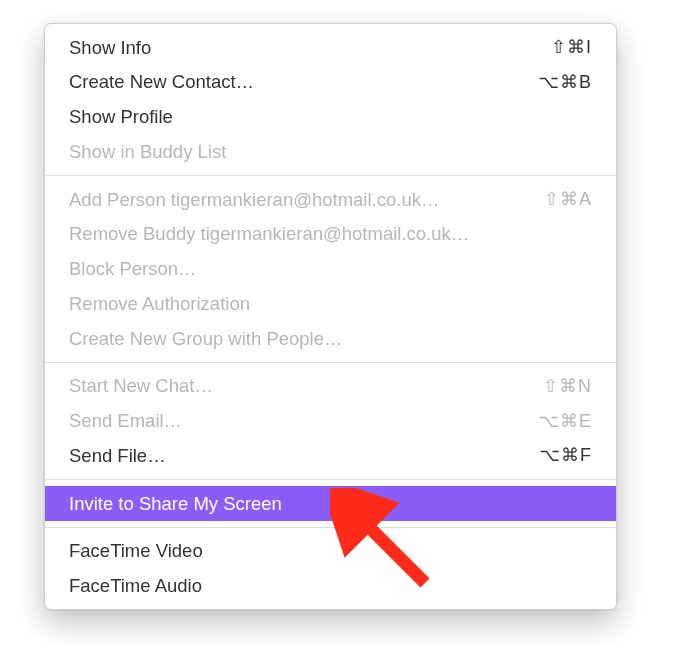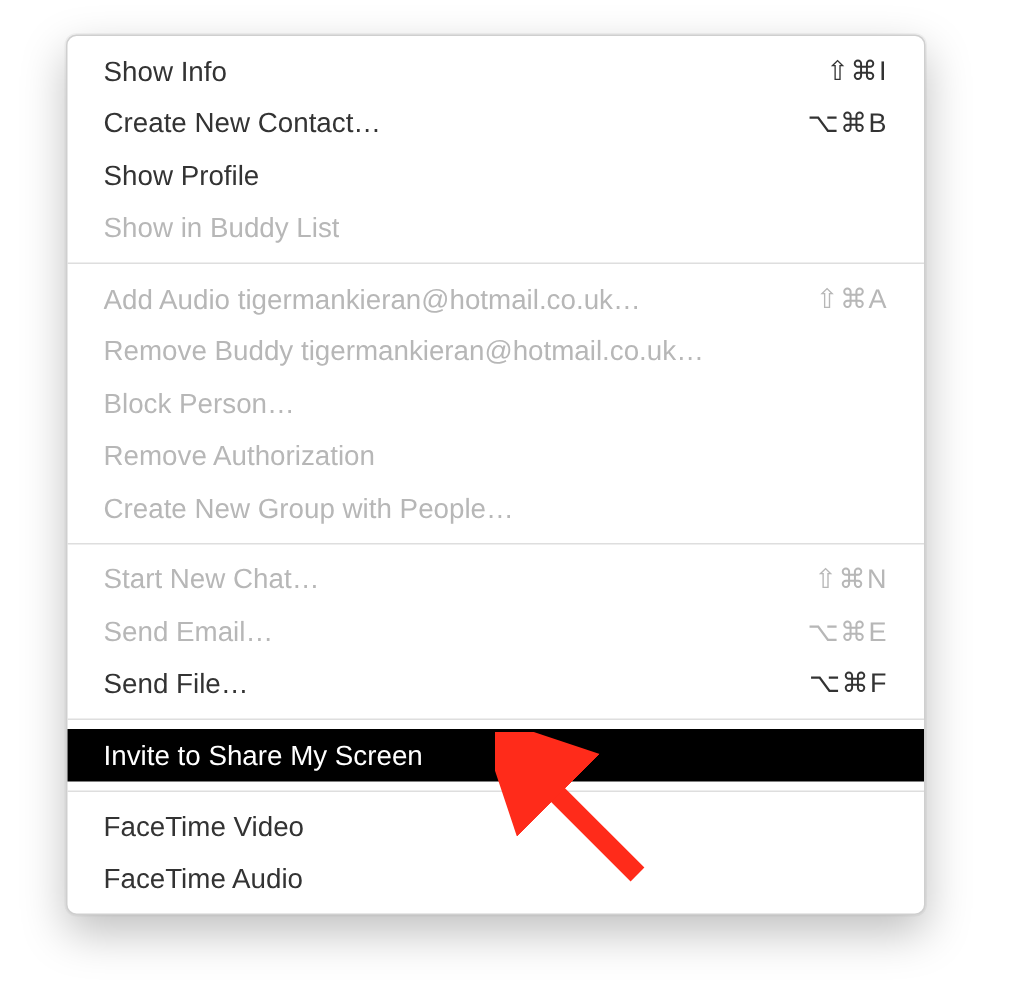--- a/index.html
+++ b/index.html
@@ -28,21 +28,21 @@
       padding: 3.5px 24px 3.5px 24px;
       font-size: 18.5px;
       line-height: 1.5;
       color: #3b3b3b;
       cursor: default;
       white-space: nowrap;
     }
     .menu-item.enabled { color: #333333; }
     .menu-item.disabled { color: #b7b7b7; align-items: flex-end; }
     .menu-item.highlighted {
-      background: #000000;
+      background: #8b5cf6;
       color: #ffffff;
     }
     .menu-item .label {
       overflow: hidden;
       text-overflow: ellipsis;
     }
     .menu-item .shortcut {
       font-size: 18px;
       color: inherit;
       letter-spacing: 1px;
@@ -77,21 +77,21 @@
     <div class="menu-item enabled">
       <span class="label">Show Profile</span>
       <span class="shortcut"></span>
     </div>
     <div class="menu-item disabled">
       <span class="label">Show in Buddy List</span>
       <span class="shortcut"></span>
     </div>
     <hr class="menu-sep">
     <div class="menu-item disabled">
-      <span class="label">Add Audio tigermankieran@hotmail.co.uk…</span>
+      <span class="label">Add Person tigermankieran@hotmail.co.uk…</span>
       <span class="shortcut">⇧⌘A</span>
     </div>
     <div class="menu-item disabled">
       <span class="label">Remove Buddy tigermankieran@hotmail.co.uk…</span>
       <span class="shortcut"></span>
     </div>
     <div class="menu-item disabled">
       <span class="label">Block Person…</span>
       <span class="shortcut"></span>
     </div>

